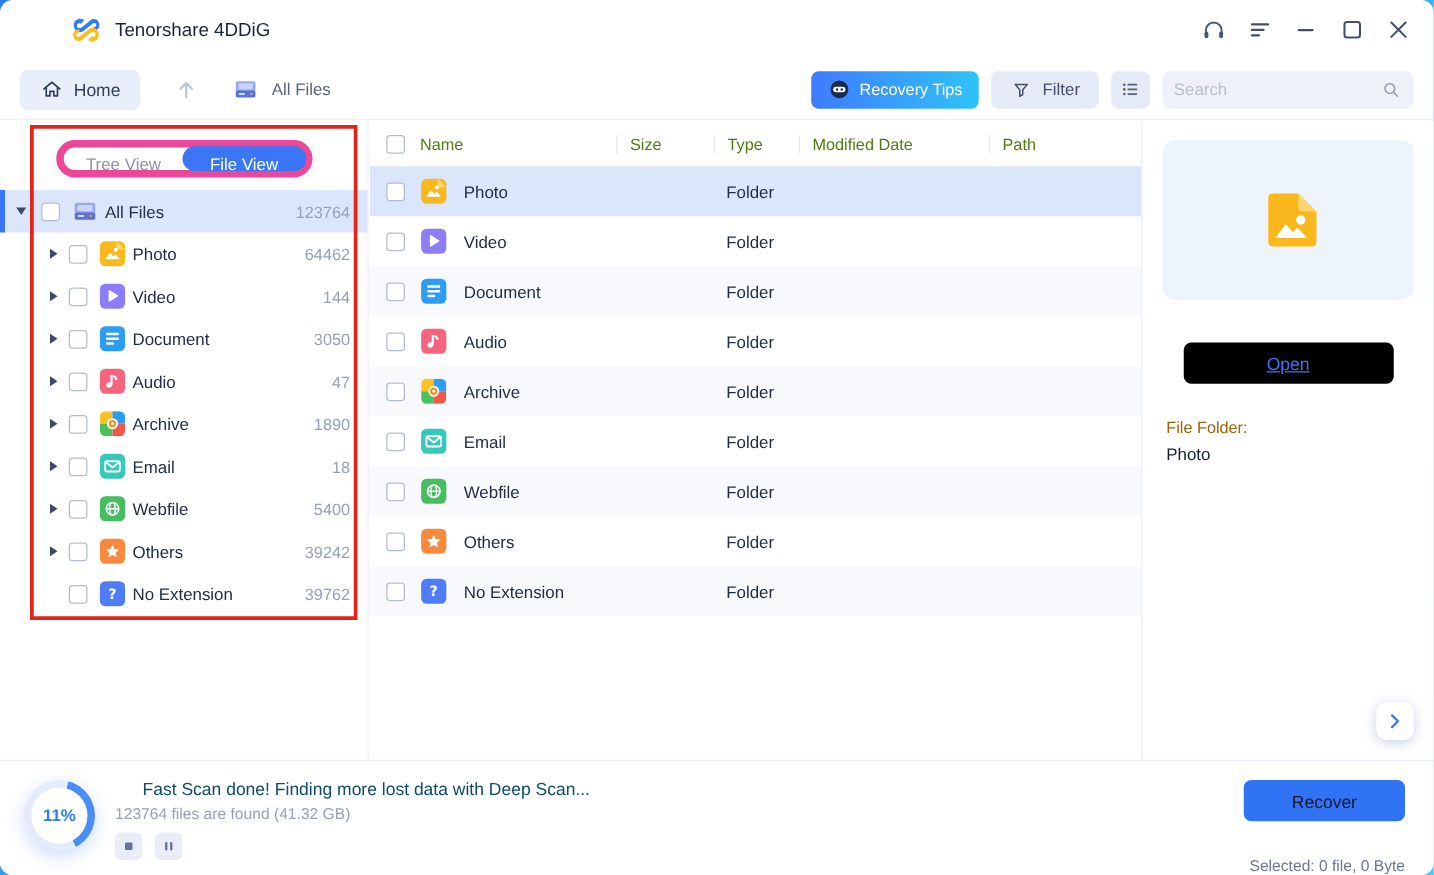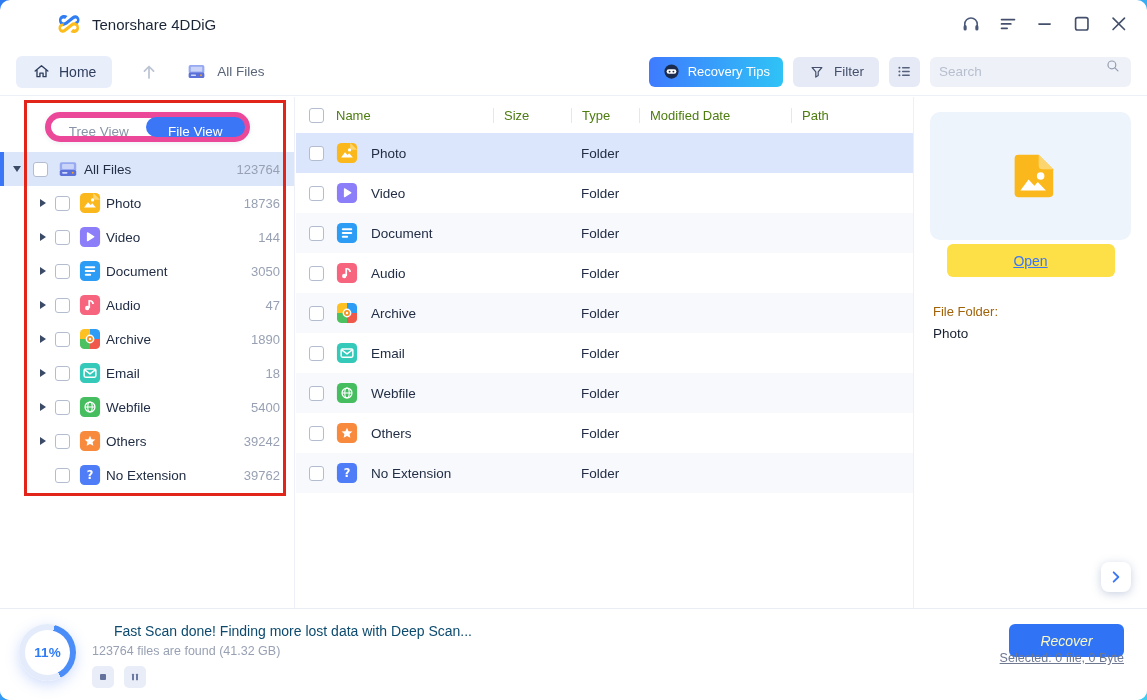--- a/index.html
+++ b/index.html
@@ -24,21 +24,21 @@
   .toolbar { position:absolute; top:48px; left:0; right:0; height:48px; display:flex; align-items:center; padding:0 16px; border-bottom:1px solid #edf0f6; }
   .home-btn { height:32px; padding:0 16px; background:#e9eefb; border-radius:6px; display:flex; align-items:center; gap:8px; color:#2e3e5c; font-size:14px; cursor:pointer; }
   .up-icon { margin-left:26px; width:22px; height:22px; }
   .crumb { display:flex; align-items:center; gap:10px; margin-left:26px; color:#5a6578; font-size:13.5px; }
   .crumb .ficon { width:21px; height:21px; }
   .tool-right { margin-left:auto; display:flex; align-items:center; gap:10px; }
   .tips-btn { height:30px; padding:0 13px; border-radius:6px; display:flex; align-items:center; gap:7px; color:#fff; font-size:13px; cursor:pointer;
               background:linear-gradient(90deg,var(--grad-a,#3f7bff),var(--grad-b,#2fc3f6)); }
   .filter-btn { height:30px; width:86px; background:#e6eaf6; border-radius:6px; display:flex; align-items:center; justify-content:center; gap:8px; color:#44506b; font-size:13.5px; cursor:pointer; }
   .view-btn { height:30px; width:31px; background:#e6eaf6; border-radius:6px; display:flex; align-items:center; justify-content:center; cursor:pointer; }
-  .search-box { width:201px; height:30px; background:#eef1f8; border-radius:6px; display:flex; padding:0 9px; }
+  .search-box { width:201px; height:30px; background:#eef1f8; border-radius:6px; display:flex; align-items:center; padding:0 9px; }
   .search-box input { flex:1; border:none; outline:none; background:transparent; font-family:inherit; font-size:13.5px; color:#333; min-width:0; }
   .search-box input::placeholder { color:#b7bfce; }
   
   .sidebar { position:absolute; top:97px; bottom:92px; left:0; width:295px; border-right:1px solid #edf0f6; background:#fff; }
   .tabs-wrap { padding-top:15px; display:flex; justify-content:center; }
   .tabs { width:205px; height:30px; background:#fff; border:6px solid #ec4899; box-shadow:0 1px 5px rgba(140,155,185,.18); border-radius:15px; display:flex; }
   .tab { flex:1; text-align:center; font-size:13.5px; color:#8a94a8; line-height:28px; border-radius:15px; cursor:pointer; }
   .tab.active { background:var(--accent,#3b76f6); color:#fff; line-height:30px; margin:-1px; flex:1.02; }
   .s-list { margin-top:10px; }
   .s-item { position:relative; display:flex; align-items:center; height:34px; font-size:13.5px; color:#222e45; cursor:pointer; }
@@ -65,37 +65,37 @@
   .t-row { display:grid; grid-template-columns:40px 157px 78px 68px 152px 1fr; align-items:center; height:40px; font-size:13.5px; color:#222e45; cursor:pointer; }
   .t-row.selected { background:var(--sel-row,#dbe5fb); }
   .t-row.alt { background:var(--alt-row,#f7f9fd); }
   .t-row .col-cb { display:flex; justify-content:center; }
   .col-name { display:flex; align-items:center; gap:13px; }
   .t-cell { padding-left:10px; color:#222e45; }
   
   .rpanel { position:absolute; top:97px; bottom:92px; right:0; width:234px; border-left:1px solid #edf0f6; background:#fff; padding:15px 16px; }
   .pcard { width:201px; height:128px; background:#eef4fb; border-radius:10px; display:flex; align-items:center; justify-content:center; }
   .pcard .bigicon { width:54px; height:54px; }
-  .open-btn { margin:4px auto 0; width:168px; height:33px; background:#fde047; border-radius:6px; color:var(--accent,#3b76f6); font-size:14px; display:flex; align-items:center; justify-content:center; cursor:pointer;text-decoration:underline; }
+  .open-btn { margin:34px auto 0; width:168px; height:33px; background:#000000; border-radius:6px; color:var(--accent,#3b76f6); font-size:14px; display:flex; align-items:center; justify-content:center; cursor:pointer;text-decoration:underline; }
   .file-label { margin:27px 0 7px 3px; color:#a16207; font-size:13px; }
   .file-value { margin-left:3px; color:#16202e; font-size:13.5px; }
   .expand-btn { position:absolute; right:16px; bottom:16px; width:30px; height:30px; border-radius:8px; background:#fff; box-shadow:0 2px 10px rgba(120,140,180,.4); display:flex; align-items:center; justify-content:center; cursor:pointer; }
   
   .bbar { position:absolute; bottom:0; left:0; right:0; height:92px; background:#fff; border-top:1px solid #e9edf4; }
   .ring { position:absolute; left:19px; top:15px; width:57px; height:57px; border-radius:50%;
           background:conic-gradient(from 15deg,#4b8df8 0 38%,#e4ecfb 38% 100%);
           display:flex; align-items:center; justify-content:center; box-shadow:0 4px 14px rgba(80,130,240,.28); }
   .ring-inner { width:45px; height:45px; background:#fff; border-radius:50%; display:flex; align-items:center; justify-content:center; font-weight:bold; color:#2f7cf6; font-size:13.5px; }
   .b-text { position:absolute; left:92px; top:14px; }
   .b-title { font-size:14px; color:#0c4a6e;margin-left:22px; }
   .b-sub { margin-top:5px; font-size:12.5px; color:#98a1b3; }
   .b-controls { margin-top:8px; display:flex; gap:10px; }
   .ctl-btn { width:22px; height:22px; border-radius:5px; background:#e9edf7; display:flex; align-items:center; justify-content:center; cursor:pointer; }
-  .recover-btn { position:absolute; right:23px; top:15px; width:115px; height:33px; background:var(--recover,#3074f5); border-radius:6px; color:#fef9c3; font-size:14px; display:flex; align-items:center; justify-content:center; cursor:pointer;font-style:italic; }
-  .sel-info { position:absolute; right:23px; top:42px; font-size:12.5px; color:#6e7890;text-decoration:underline; }
+  .recover-btn { position:absolute; right:23px; top:15px; width:129px; height:33px; background:var(--recover,#3074f5); border-radius:6px; color:#0f172a; font-size:14px; display:flex; align-items:center; justify-content:center; cursor:pointer; }
+  .sel-info { position:absolute; right:23px; top:77px; font-size:12.5px; color:#6e7890; }
 </style>
 </head>
 <body>
 
 <div class="window">
 
   <div class="titlebar">
     <span class="logo">
       <svg viewBox="0 0 26 26" width="26" height="26">
         <path d="M3 9 C3 4.5 8 2.5 11.5 5 L9 8 C7 6.8 5.5 8 5.5 9.5 C5.5 11 7.5 12.3 9.5 10.8 L16 5.5 C20 2.5 23.5 5.5 23.5 9 C23.5 12 21 14 18 13.2 L19.5 10.5 C20.7 10.6 21 9.7 21 9 C21 7.5 19.3 6.8 18 8 L11 13.6 C7.5 16.3 3 14 3 9 Z" fill="#2f7cf3"></path>
@@ -224,21 +224,21 @@
     <span class="cb"></span>
     <span class="ficon">
             <svg viewBox="0 0 24 24" width="100%" height="100%">
               <rect x="1" y="1" width="22" height="22" rx="5" fill="#fbb81d"></rect>
               <path d="M15.5 1 L23 8.5 L17.5 8.5 Q15.5 8.5 15.5 6.5 Z" fill="#fdd56e"></path>
               <circle cx="14.8" cy="8.6" r="1.8" fill="#fff"></circle>
               <path d="M5.6 16.8 L9.8 11.2 L12.6 14.3 L14.4 12.3 L18.4 16.8 Z" fill="#fff"></path>
             </svg>
           </span>
     <span class="s-label">Photo</span>
-    <span class="s-count">18736</span>
+    <span class="s-count">64462</span>
   </div>
         <div class="s-item">
     <span class="tri"></span>
     <span class="cb"></span>
     <span class="ficon">
             <svg viewBox="0 0 24 24" width="100%" height="100%">
               <rect x="1" y="1" width="22" height="22" rx="5" fill="#8b7ef8"></rect>
               <path d="M9.3 7.4 L16.2 11.7 L9.3 16 Z" fill="#fff" stroke="#fff" stroke-width="1.4" stroke-linejoin="round"></path>
             </svg>
           </span>

